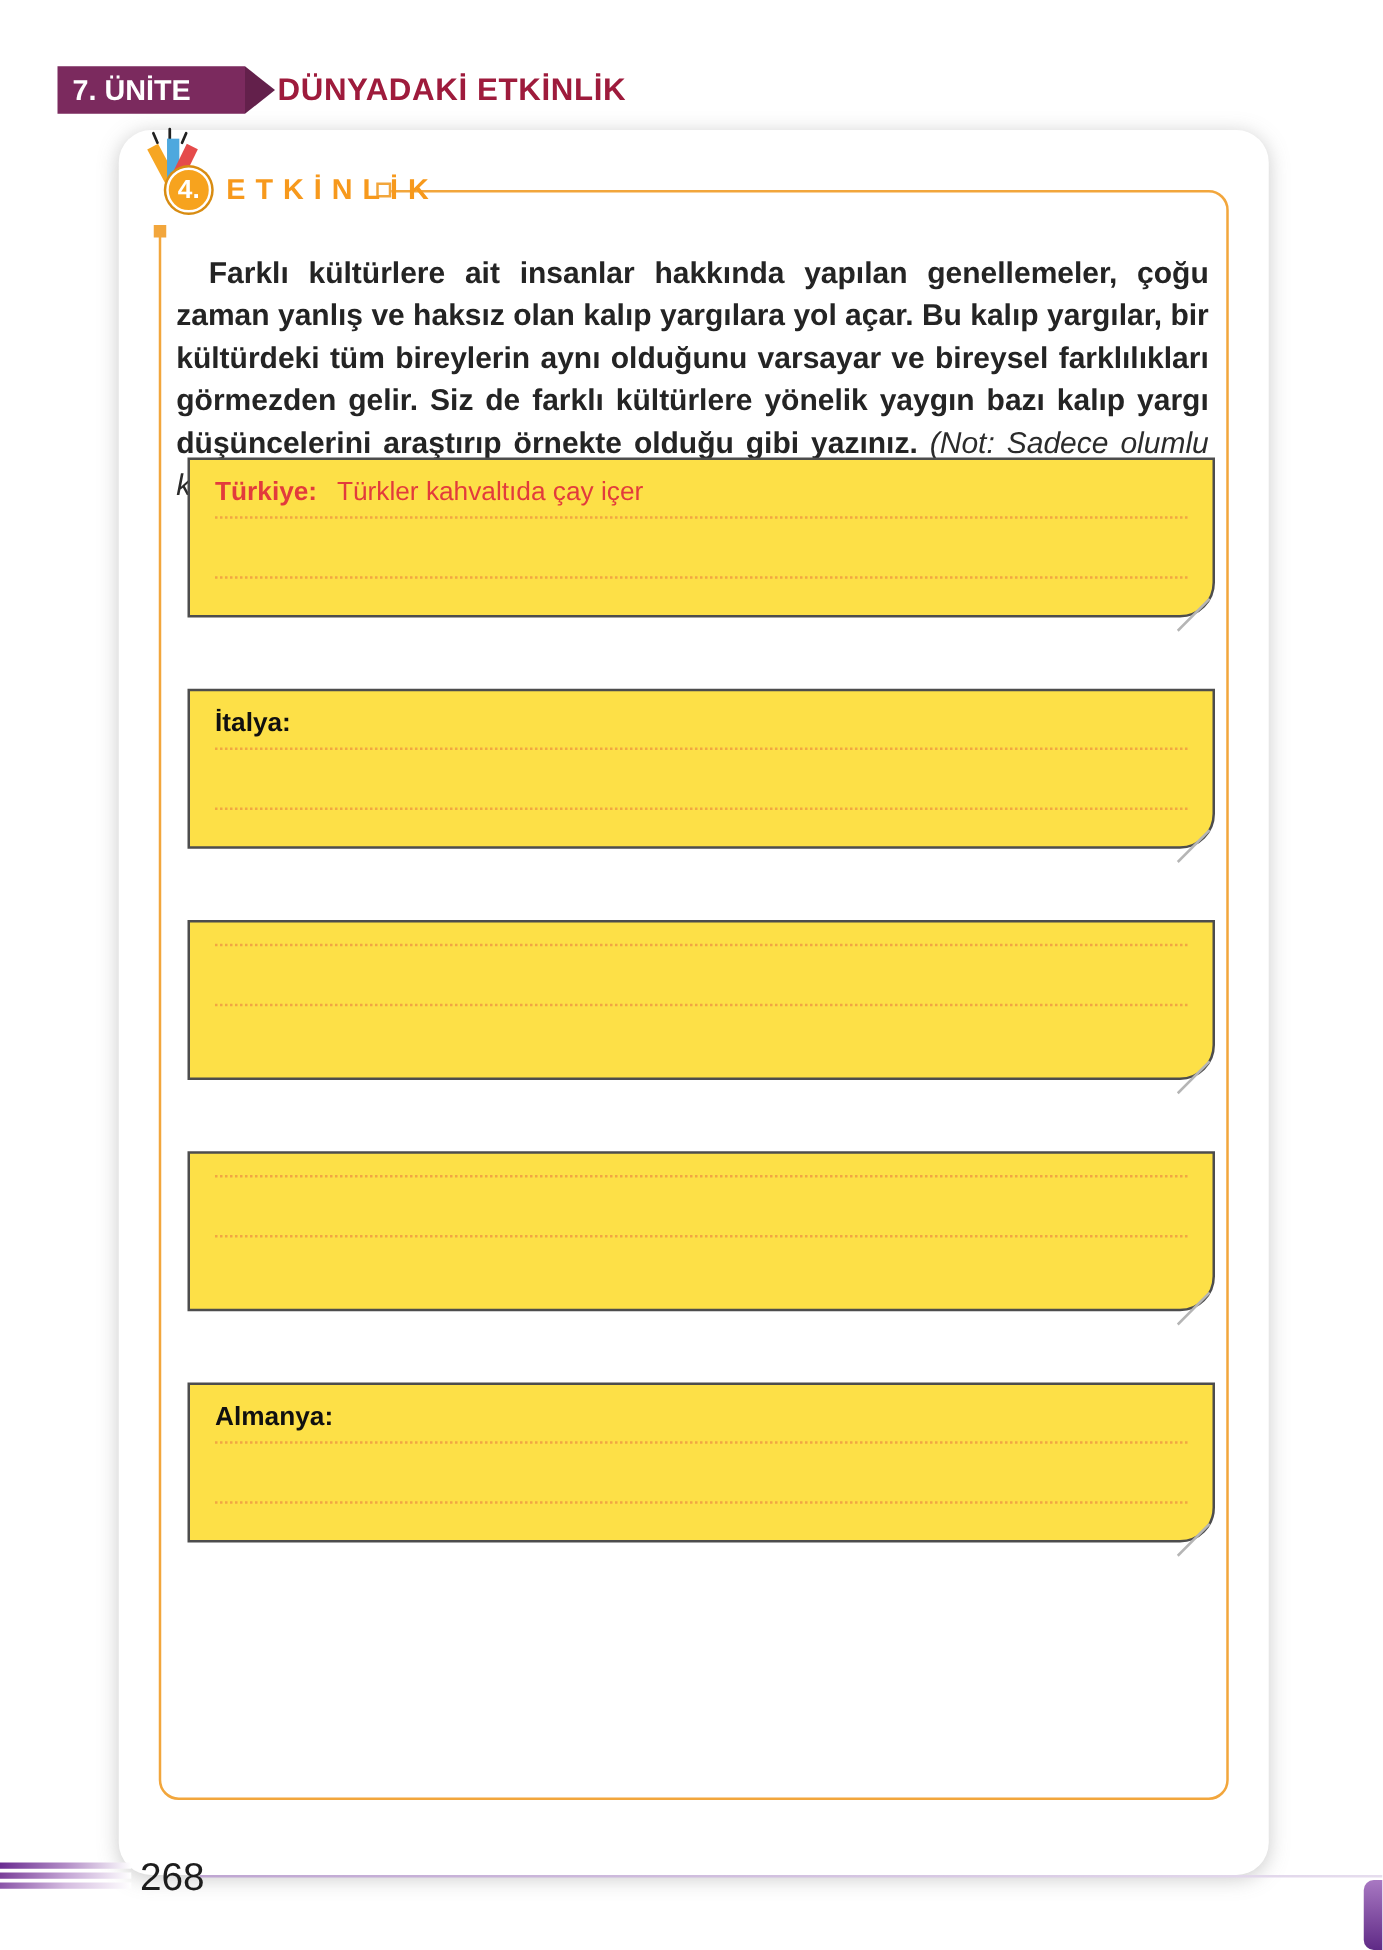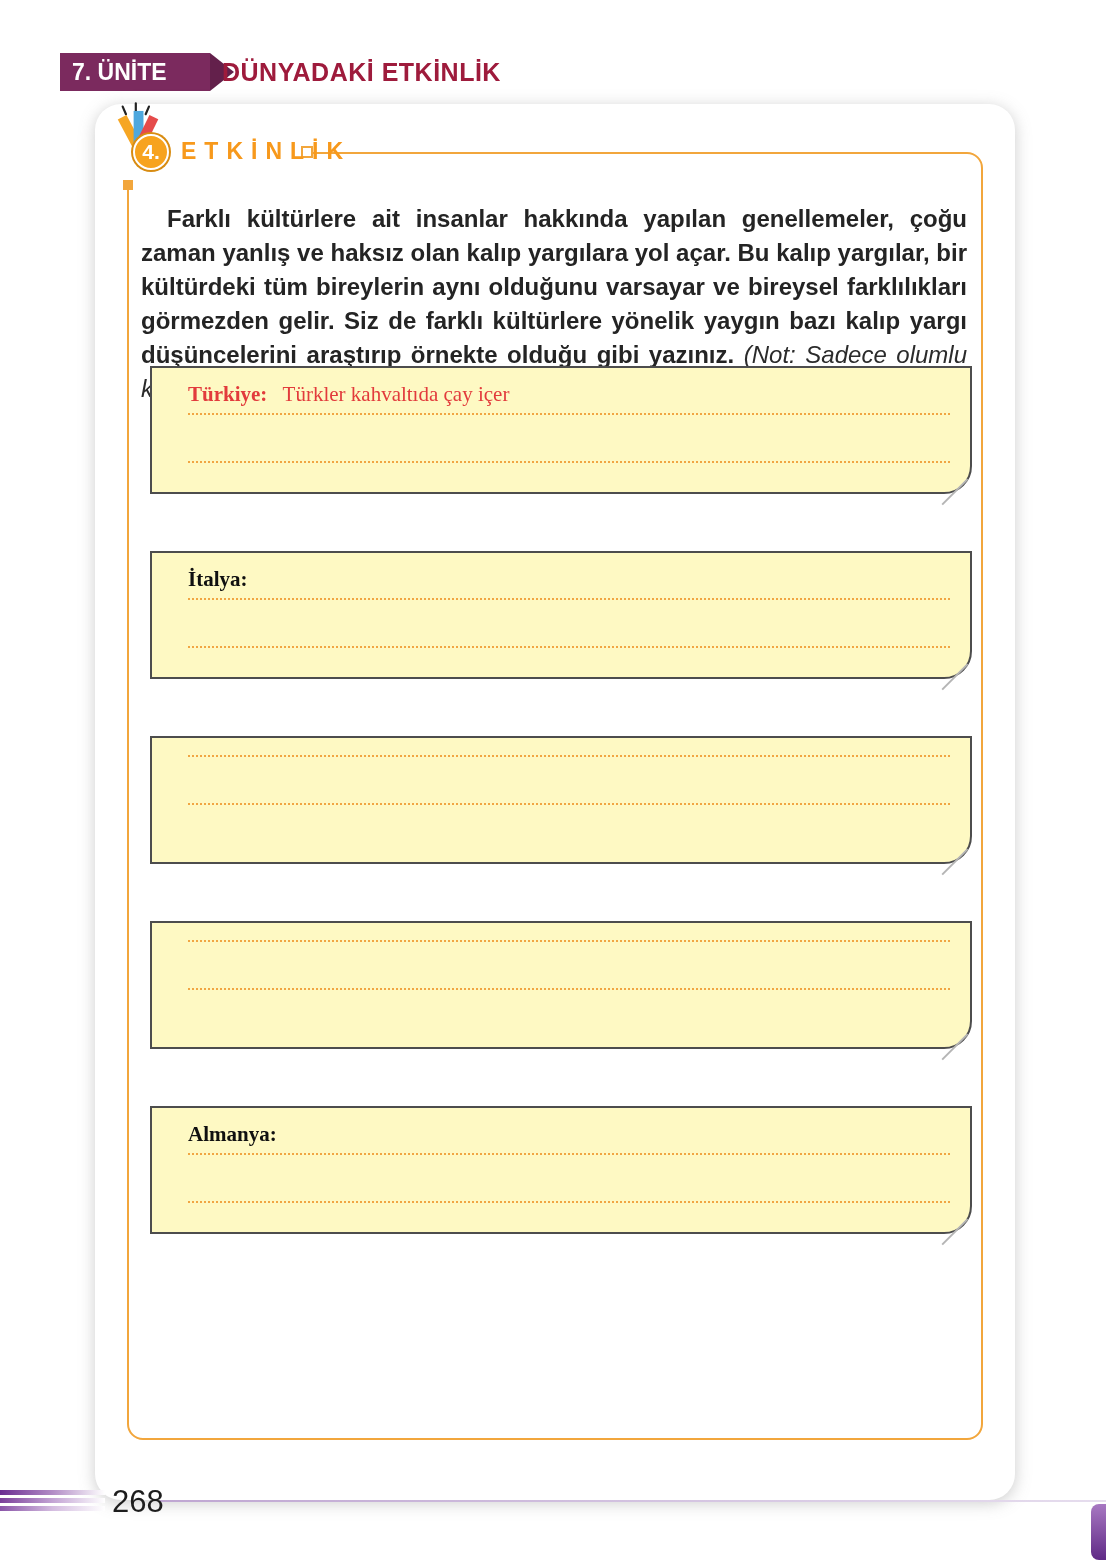--- a/index.html
+++ b/index.html
@@ -7,21 +7,21 @@
   body {
     width: 1106px; height: 1560px;
     position: relative;
     background: #ffffff;
     font-family: "Liberation Sans", sans-serif;
     overflow: hidden;
   }
 
   
   .unit-banner {
-    position: absolute; left: 60px; top: 53px;
+    position: absolute; left: 46px; top: 53px;
     height: 38px; width: 150px;
     background: #7b2a5e;
     color: #fff; font-size: 23px; font-weight: 700;
     display: flex; align-items: center; padding-left: 12px;
   }
   .unit-banner::after {
     content: ""; position: absolute; left: 100%; top: 0;
     width: 0; height: 0;
     border-top: 19px solid transparent;
     border-bottom: 19px solid transparent;
@@ -79,26 +79,25 @@
   .instructions .note {
     font-style: italic; font-weight: 400; color: #2b2b2b;
   }
 
   
   .answers {
     position: absolute; left: 55px; right: 43px; top: 262px;
     display: flex; flex-direction: column; gap: 57px;
   }
   .answer-box {
-    height: 128px; background: #fef9c3;
+    height: 128px; background: #fde047;
     border: 2px solid #4d4d4d;
     border-bottom-right-radius: 28px;
-    padding: 14px 20px 0 36px;
+    padding: 14px 20px 0 20px;
     position: relative;
-    font-family: Liberation Serif, serif;
   }
   .answer-box::before {
     content: ""; position: absolute; right: 2px; bottom: 13px;
     width: 36px; height: 1.5px; background: #b5b5b5;
     transform: rotate(-45deg); transform-origin: right bottom;
   }
   .box-label-row { height: 28px; font-size: 21px; white-space: nowrap; overflow: hidden; }
   .box-label { font-weight: 700; color: #101010; }
   .box-value { font-weight: 400; color: #e23b3c; margin-left: 10px; }
   .answer-box.example .box-label { color: #e23b3c; }

